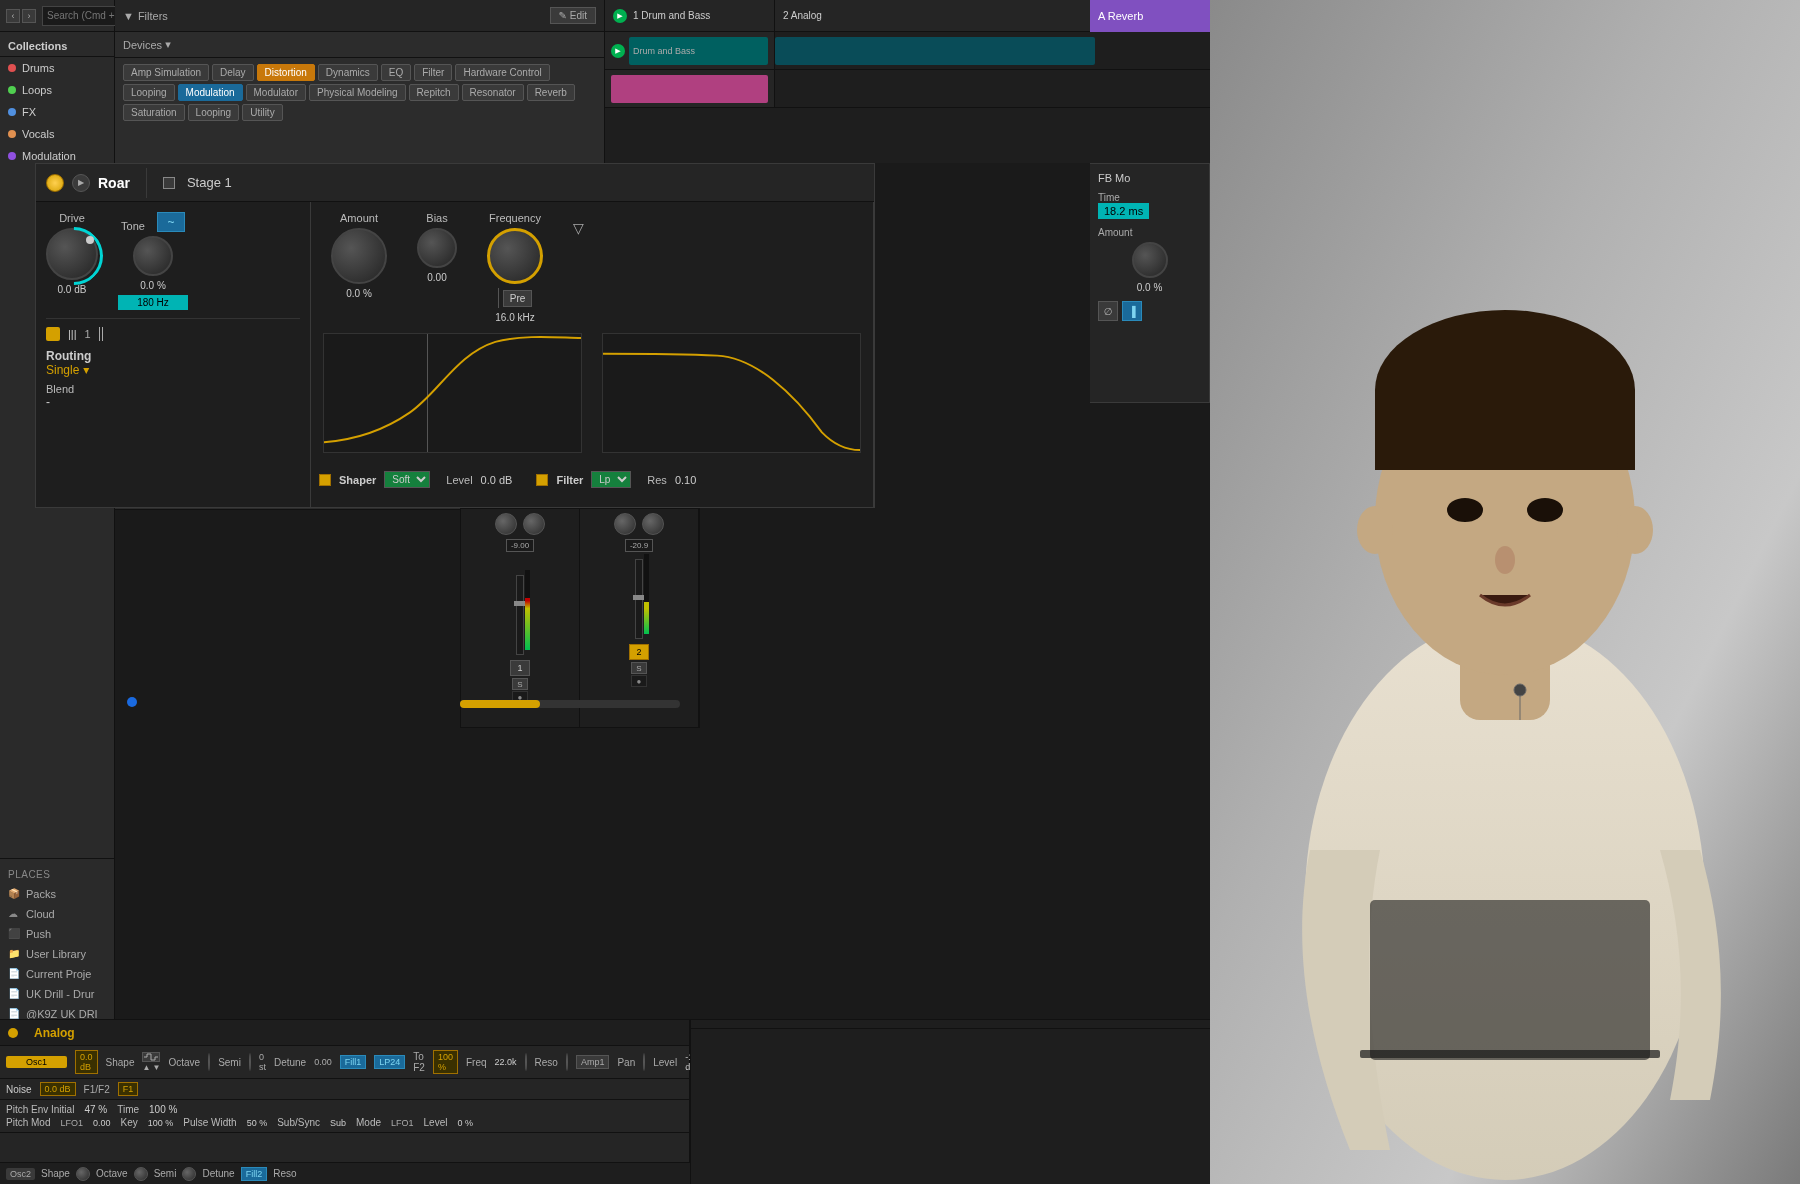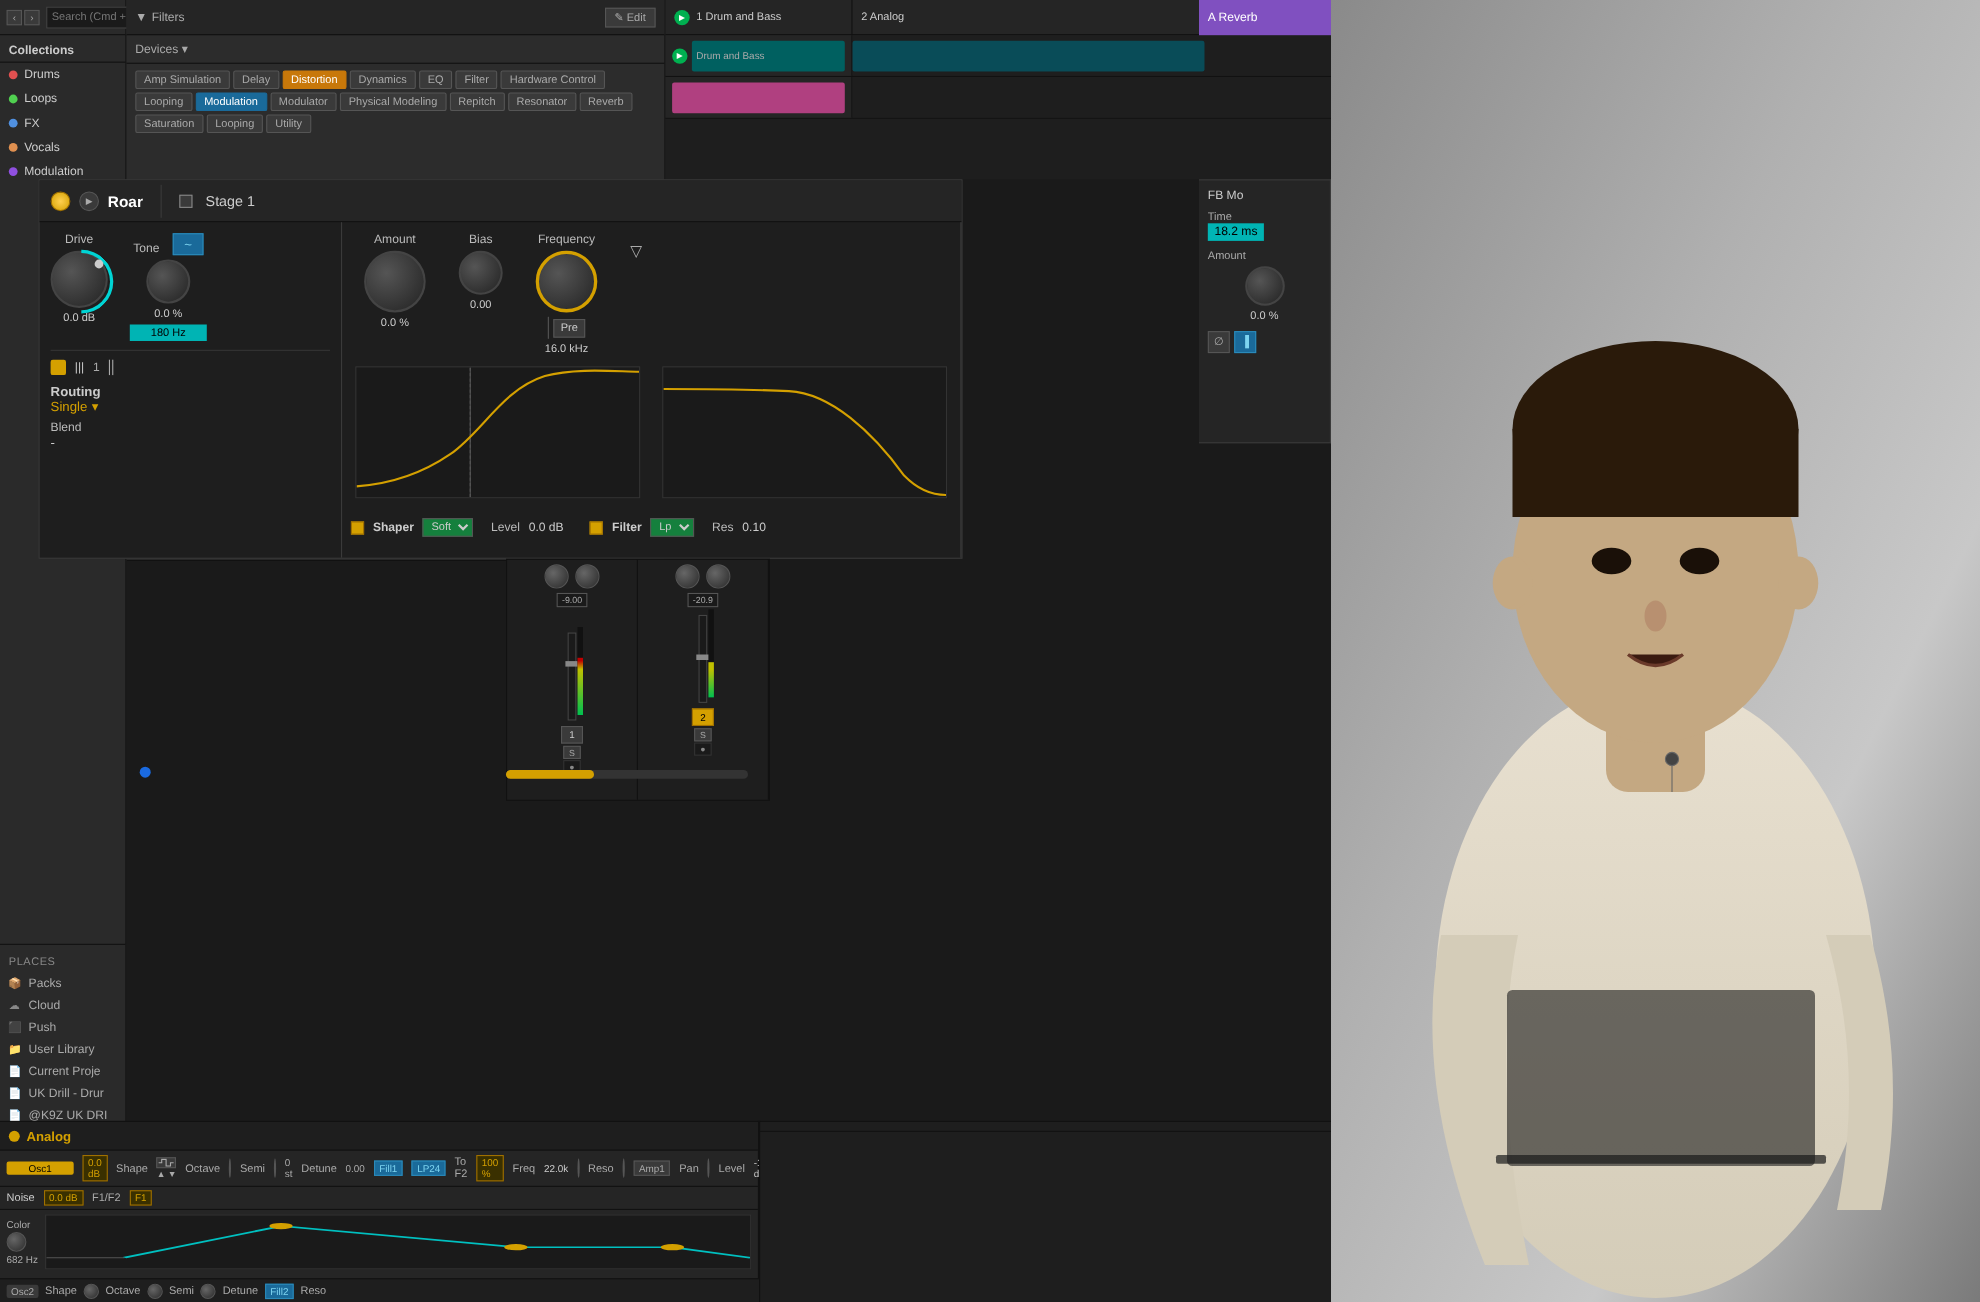--- a/index.html
+++ b/index.html
@@ -452,21 +452,21 @@
       border-top: 1px solid #111;
       border-right: 1px solid #111;
     }
     .analog-title-bar {
       display: flex;
       align-items: center;
       height: 26px;
       background: #1e1e1e;
       border-bottom: 1px solid #111;
       padding: 0 8px;
-      gap: 6px;
+      gap: 16px;
     }
     .analog-dot {
       width: 10px; height: 10px;
       border-radius: 50%;
       background: #d4a000;
     }
     .analog-title {
       font-size: 12px; font-weight: bold; color: #d4a000;
     }
     .analog-params-row {
@@ -1022,39 +1022,20 @@
     <span style="font-size:9px; color:#ccc;">-18 dB</span>
   </div>
 
   <div class="noise-row">
     <span class="noise-label">Noise</span>
     <div class="value-display-yellow">0.0 dB</div>
     <span>F1/F2</span>
     <div class="value-display-yellow">F1</div>
   </div>
 
-  <div class="env-graph-area">
-    <div style="display:flex; flex-direction:column; gap:2px;">
-      <span style="font-size:9px; color:#aaa;">Color</span>
-      <div class="knob-tiny"></div>
-      <span style="font-size:9px; color:#aaa;">682 Hz</span>
-    </div>
-    <div class="env-graph" style="height:50px; min-width:180px;">
-      <svg width="100%" height="100%" viewBox="0 0 180 50" preserveAspectRatio="none">
-        <line x1="0" y1="40" x2="20" y2="40" stroke="#555" stroke-width="1"></line>
-        <line x1="20" y1="40" x2="60" y2="10" stroke="#00c0c0" stroke-width="1.5"></line>
-        <line x1="60" y1="10" x2="120" y2="30" stroke="#00c0c0" stroke-width="1.5"></line>
-        <line x1="120" y1="30" x2="160" y2="30" stroke="#00c0c0" stroke-width="1.5"></line>
-        <line x1="160" y1="30" x2="180" y2="40" stroke="#00c0c0" stroke-width="1.5"></line>
-        <circle cx="60" cy="10" r="3" fill="#d4a000"></circle>
-        <circle cx="120" cy="30" r="3" fill="#d4a000"></circle>
-        <circle cx="160" cy="30" r="3" fill="#d4a000"></circle>
-      </svg>
-    </div>
-  </div>
 
   <div class="pitch-env-section">
     <div class="pitch-row">
       <span class="pitch-label">Pitch Env Initial</span>
       <span class="pitch-value">47 %</span>
       <span class="pitch-label">Time</span>
       <span class="pitch-value">100 %</span>
     </div>
     <div class="lfo-row">
       <span style="color:#bbb;">Pitch Mod</span>

